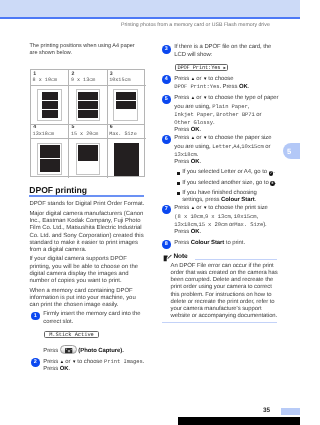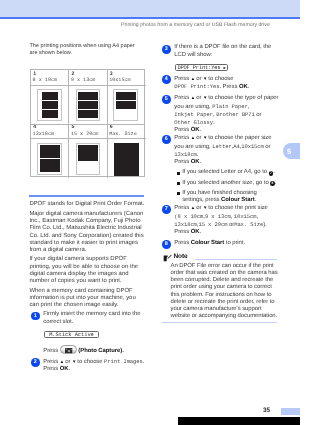--- a/index.html
+++ b/index.html
@@ -167,20 +167,21 @@
       <div class="strip" style="left:85.4px;top:30.900000000000006px;width:19.3px;height:8.3px;"></div>
       <div class="sheet" style="left:6.399999999999999px;top:73px;width:24.9px;height:31.5px;"></div>
       <div class="strip" style="left:8.899999999999999px;top:75.19999999999999px;width:20.3px;height:13.2px;"></div>
       <div class="strip" style="left:8.899999999999999px;top:89.30000000000001px;width:20.3px;height:13.2px;"></div>
       <div class="sheet" style="left:44.5px;top:73px;width:24.9px;height:31.5px;"></div>
       <div class="strip" style="left:47px;top:75.4px;width:20px;height:15.6px;"></div>
       <div class="strip" style="left:83px;top:72.6px;width:24.6px;height:33.4px;"></div>
       <div style="position:absolute;left:0;top:53.5px;width:100%;height:0.8px;background:#b5b5b5;"></div>
     </div>
 
+  <div class="dpof-head">DPOF printing</div>
   <div class="dpof-rule"></div>
 
   <div class="lp" id="lp0">DPOF stands for Digital Print Order Format.</div>
   <div class="lp" id="lp1">Major digital camera manufacturers (Canon Inc., Eastman Kodak Company, Fuji Photo Film Co. Ltd., Matsushita Electric Industrial Co. Ltd. and Sony Corporation) created this standard to make it easier to print images from a digital camera.</div>
   <div class="lp" id="lp2">If your digital camera supports DPOF printing, you will be able to choose on the digital camera display the images and number of copies you want to print.</div>
   <div class="lp" id="lp3">When a memory card containing DPOF information is put into your machine, you can print the chosen image easily.</div>
 
   <div class="lstep" id="ls1">
     <div class="bnum">1</div>
     <div class="stext">Firmly insert the memory card into the correct slot.</div>

